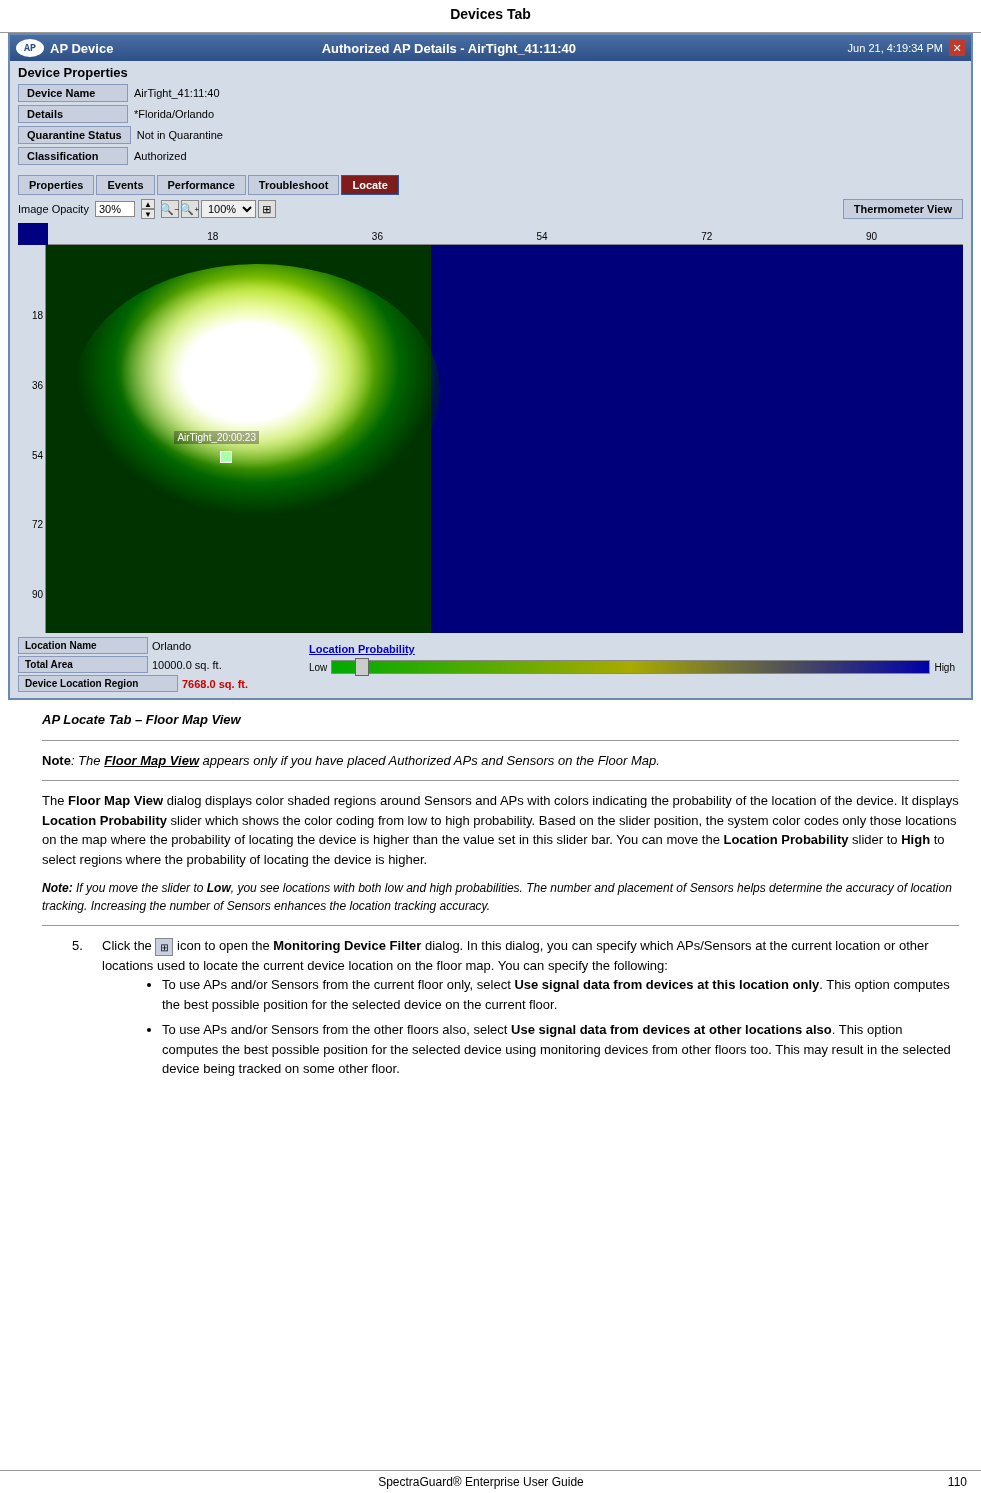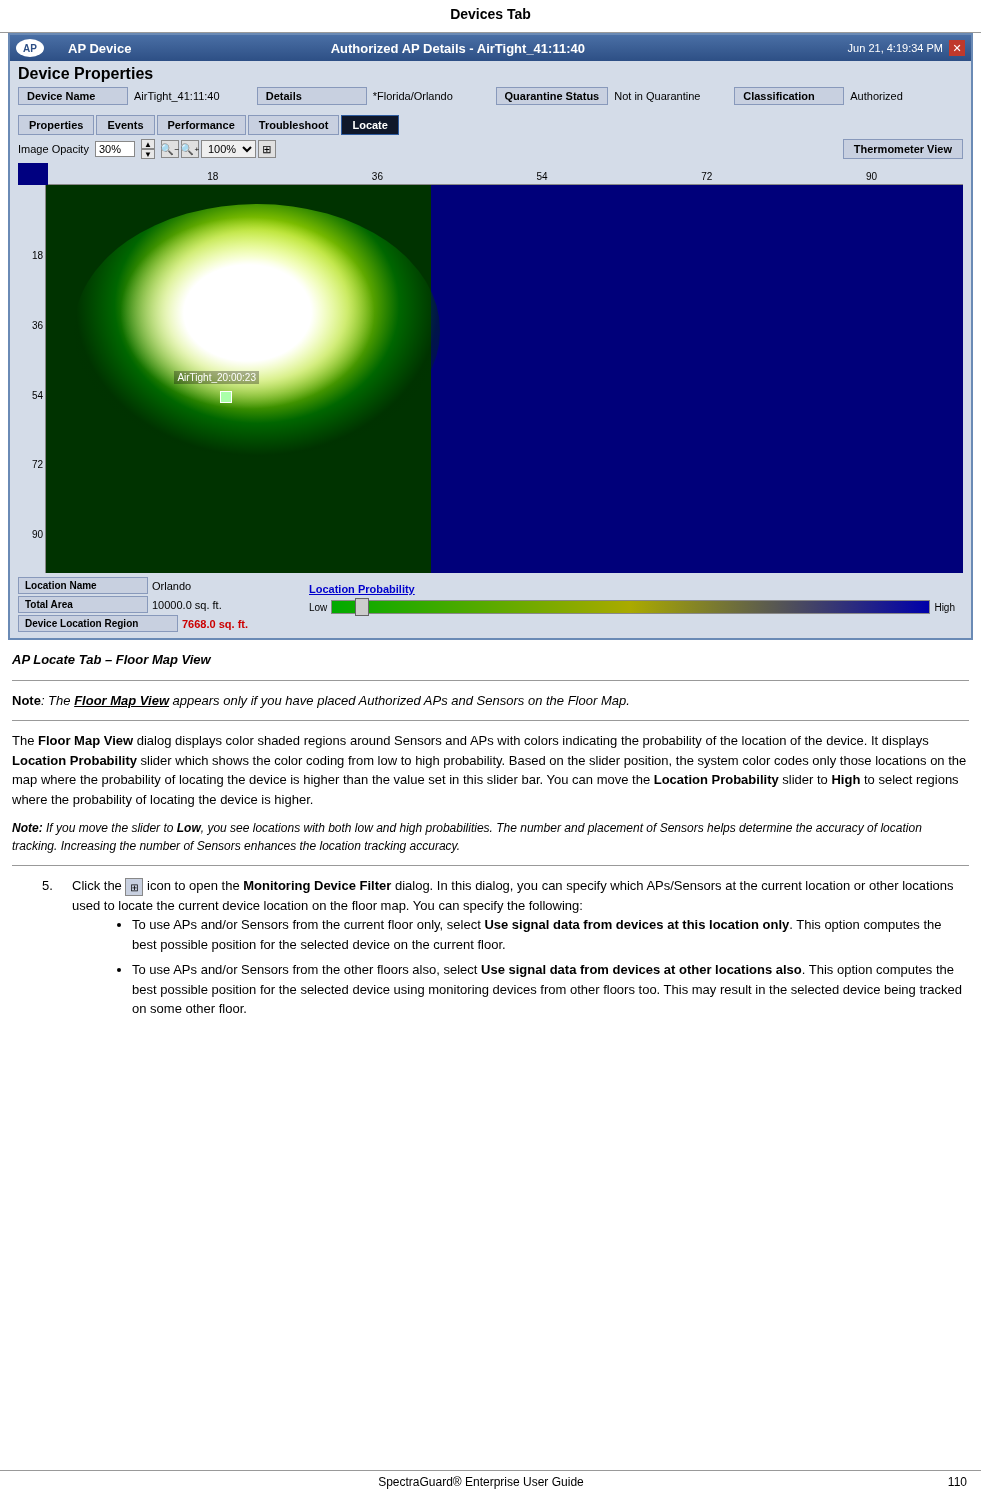--- a/index.html
+++ b/index.html
@@ -31,49 +31,49 @@
       display: flex;
       align-items: center;
       padding: 4px 6px;
       font-size: 13px;
       font-weight: bold;
     }
     .window-titlebar .icon-ap {
       width: 28px; height: 18px;
       background: #fff;
       border-radius: 50%;
-      margin-right: 24px;
+      margin-right: 6px;
       display: flex; align-items: center; justify-content: center;
-      font-size: 10px; color: #2d4f85; font-weight: bold;
+      font-size: 10px; color: #2d4f85; font-weight: bold; font-family: Liberation Mono, monospace;
     }
     .window-titlebar .title-text { flex: 1; }
     .window-titlebar .date-text { font-size: 11px; font-weight: normal; }
     .window-titlebar .close-btn {
       width: 16px; height: 16px;
       background: #c0392b;
       color: #fff;
       border: none;
       font-size: 11px;
       cursor: pointer;
       display: flex; align-items: center; justify-content: center;
       margin-left: 6px;
     }
     .device-properties-section {
       background: #d4dce8;
       padding: 4px 8px 6px 8px;
     }
     .section-title {
-      font-size: 16px;
+      font-size: 13px;
       font-weight: bold;
       color: #000;
       margin-bottom: 4px;
     }
     .properties-grid {
       display: grid;
-      grid-template-columns: 1fr 1fr 1fr 1fr;
+      grid-template-columns: 1fr;
       gap: 3px 10px;
       background: #d4dce8;
     }
     .prop-row {
       display: flex;
       align-items: center;
       gap: 6px;
     }
     .prop-label {
       background: #c8d0e0;
@@ -97,21 +97,21 @@
     }
     .tab-btn {
       padding: 3px 10px;
       font-size: 11px;
       font-weight: bold;
       border: 1px solid #8899bb;
       background: #c8d0e0;
       cursor: pointer;
     }
     .tab-btn.active {
-      background: #0f172a;
+      background: #7f1d1d;
       color: #fff;
       border-color: #2d5a9e;
     }
     .locate-active-tab {
       background: #4a7abf;
       color: #fff;
     }
     .toolbar-row {
       display: flex;
       align-items: center;
@@ -257,23 +257,24 @@
       background: #ccc;
       border: 1px solid #666;
       cursor: pointer;
     }
     hr.section-divider {
       border: none;
       border-top: 1px solid #999;
       margin: 10px 0;
     }
     .content-area {
-      padding: 10px 12px;
+      padding: 10px 22px;
       font-size: 13px;
       line-height: 1.5;
+      margin-left: 20px;
     }
     .caption-bold {
       font-weight: bold;
       font-style: italic;
     }
     .note-line {
       font-style: italic;
       margin-bottom: 6px;
     }
     .note-bold {

